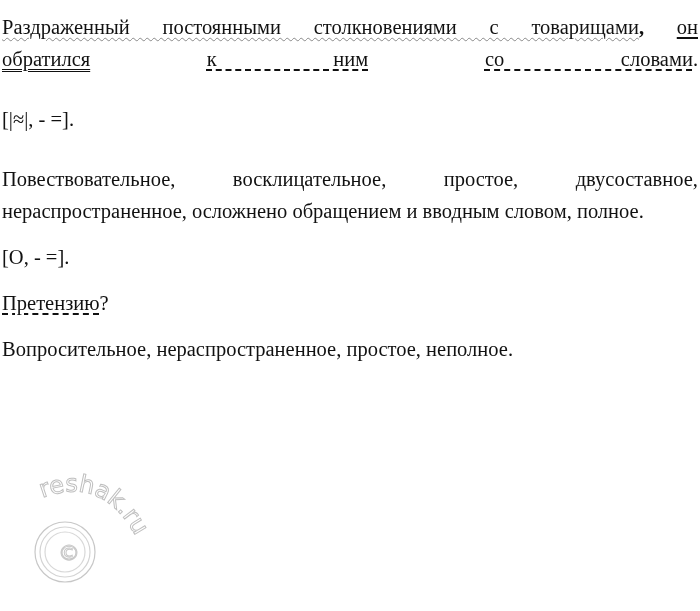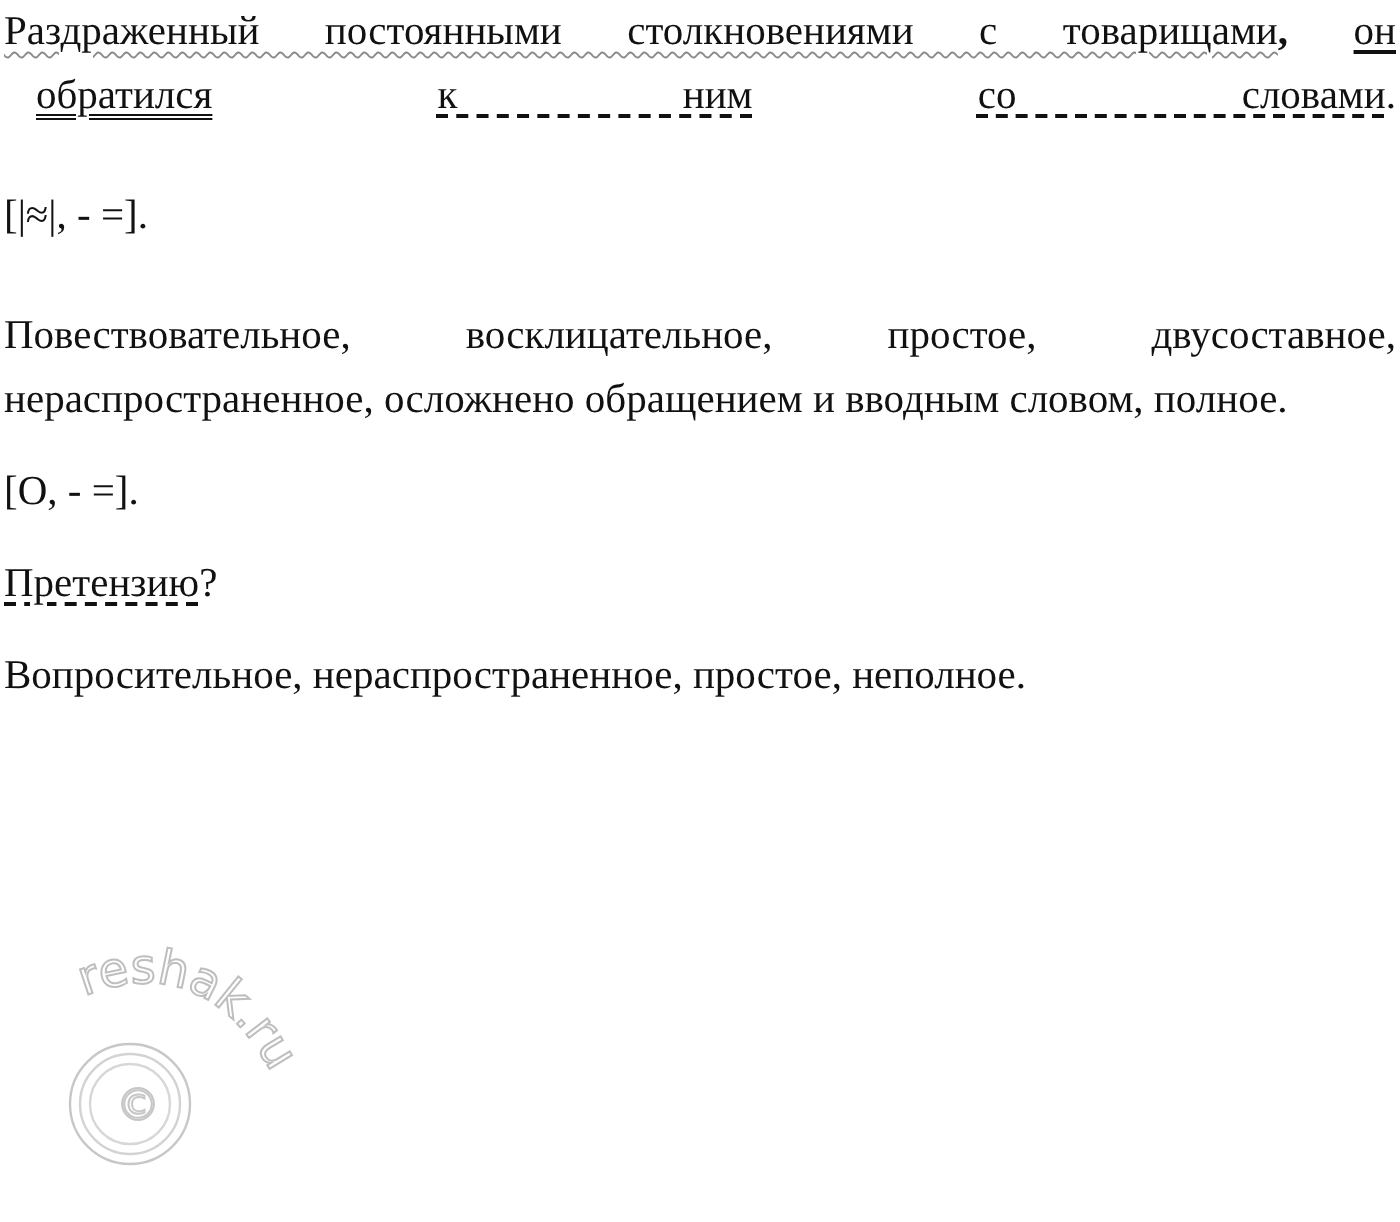--- a/index.html
+++ b/index.html
@@ -1,26 +1,26 @@
 <!DOCTYPE html>
 <html><head>
 <meta charset="utf-8">
 <style>
   html, body { margin: 0; padding: 0; background: #ffffff; }
   body {
     width: 700px; height: 611px; position: relative; overflow: hidden;
     font-family: "Liberation Serif", "DejaVu Serif", serif;
     font-size: 20.5px; color: #111111;
   }
-  .page { position: absolute; left: 2px; top: 4px; width: 696px; }
+  .page { position: absolute; left: 2px; top: 15px; width: 696px; }
   .p { margin: 0; line-height: 32px; text-align: justify; text-align-last: left; }
   .p.just-last { text-align-last: justify; }
   .gap { height: 14px; }
   .u-single { text-decoration: underline; text-decoration-thickness: 1.5px; text-underline-offset: 3px; }
-  .u-double { text-decoration: underline double; text-decoration-thickness: 1px; text-underline-offset: 3px; margin-left: 16px; }
+  .u-double { text-decoration: underline double; text-decoration-thickness: 1px; text-underline-offset: 3px; }
   .u-dashed { text-decoration: underline dashed; text-decoration-thickness: 1.5px; text-underline-offset: 3px; }
   .u-wavy { text-decoration: underline wavy #8a8a8a; text-decoration-thickness: 1px; text-underline-offset: 3px; }
   .red { color: #e8141c; }
   .watermark {
     position: absolute; left: 20px; top: 470px; width: 170px; height: 120px;
     pointer-events: none; opacity: 0.55;
   }
 </style>
 </head>
 <body>

